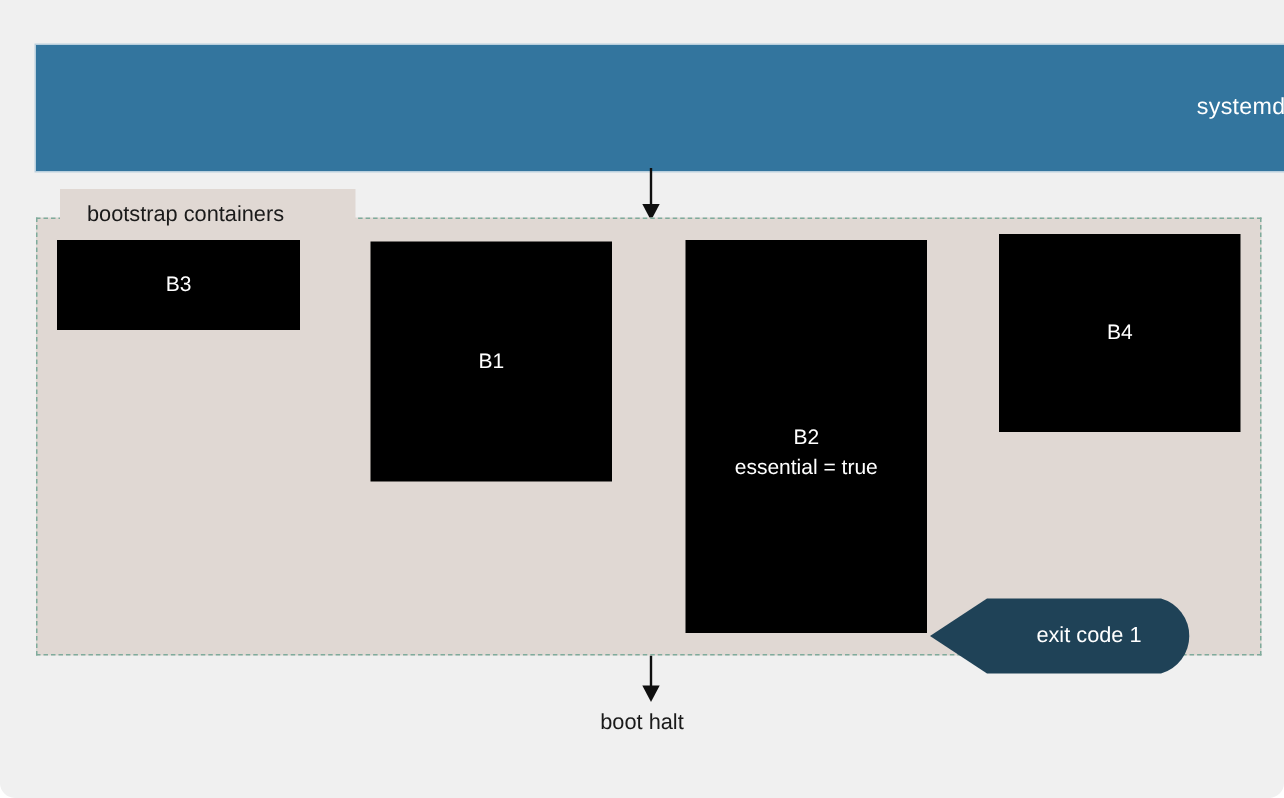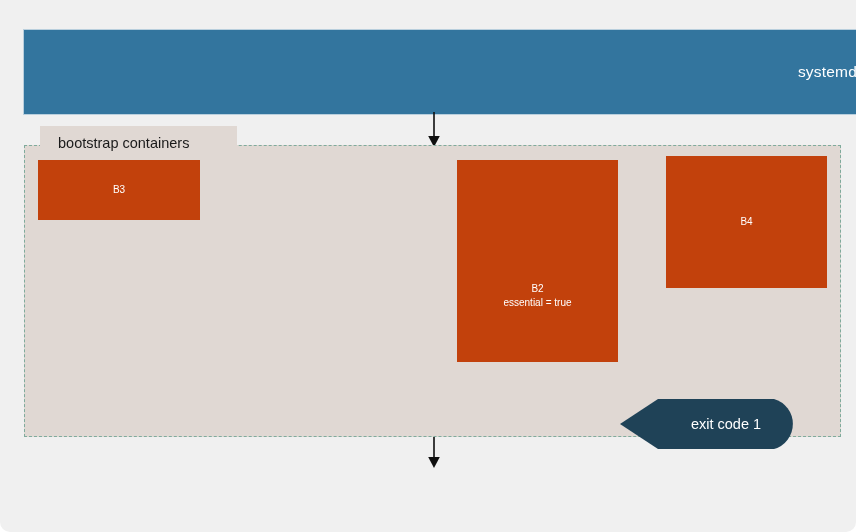--- a/index.html
+++ b/index.html
@@ -68,34 +68,34 @@
     text-align: center;
   }
   .group-tab .label {
     color: #1a1a1a;
     font-size: 14.5px;
   }
 
   
   .cbox {
     position: absolute;
-    background: #c2410c;
+    background: #000000;
     display: flex;
     align-items: center;
     justify-content: center;
     text-align: center;
     color: #ffffff;
-    font-size: 10px;
+    font-size: 14px;
     line-height: 1.42;
   }
   .cbox .inner { padding: 0 6px; white-space: pre-line; }
 
   #box-b3 { left: 38px;  top: 160px; width: 162px; height: 60px; }
   #box-b1 { left: 247px; top: 161px; width: 161px; height: 160px; }
-  #box-b2 { left: 457px; top: 160px; width: 161px; height: 202px; }
+  #box-b2 { left: 457px; top: 160px; width: 161px; height: 262px; }
   #box-b4 { left: 666px; top: 156px; width: 161px; height: 132px; }
 
   
   #box-b2 { align-items: flex-start; }
   #box-b2 .inner { margin-top: 122px; }
 
   
   .callout {
     position: absolute;
     left: 618px;
@@ -146,20 +146,23 @@
   <div class="group-box"></div>
 
   <div class="group-tab">
     <span class="label">bootstrap containers</span>
   </div>
 
   <div class="cbox" id="box-b3">
     <span class="inner">B3</span>
   </div>
 
+  <div class="cbox" id="box-b1">
+    <span class="inner">B1</span>
+  </div>
 
   <div class="cbox" id="box-b2">
     <span class="inner">B2
 essential = true</span>
   </div>
 
   <div class="cbox" id="box-b4">
     <span class="inner">B4</span>
   </div>
 
@@ -168,14 +171,15 @@
       <path d="M 40 2 L 156 2 A 26 26 0 0 1 156 52 L 40 52 L 2 27 Z" fill="#1f4257"></path>
     </svg>
     <span class="label">exit code 1</span>
   </div>
 
   <svg class="arrow" style="left:420px; top:437px;" width="28" height="32" viewBox="0 0 28 32">
     <line x1="14" y1="0" x2="14" y2="22" stroke="#0f0f0f" stroke-width="1.6"></line>
     <polygon points="14,31 8.2,20 19.8,20" fill="#0f0f0f"></polygon>
   </svg>
 
+  <div class="boot-halt-label">boot halt</div>
 
 </div>
 
 </body></html>

